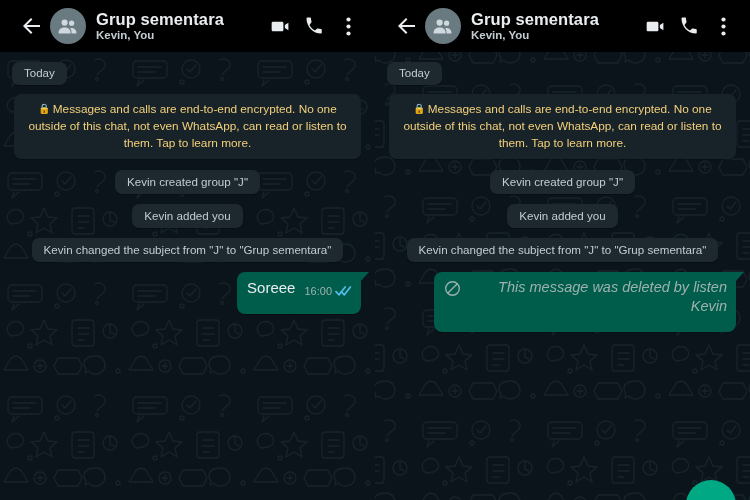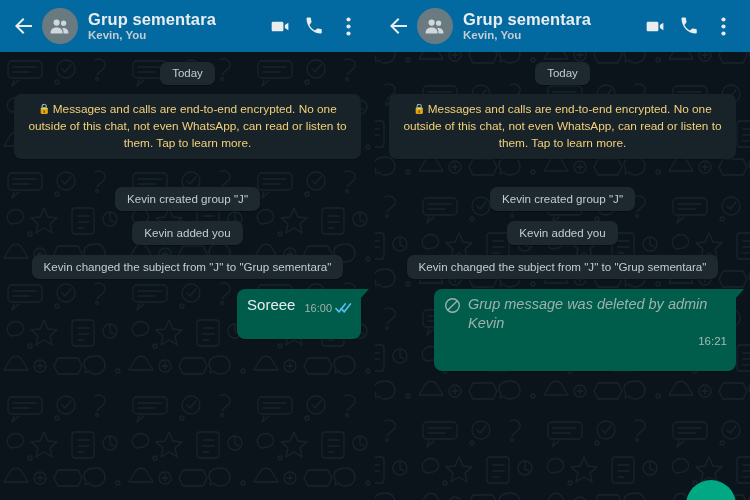--- a/index.html
+++ b/index.html
@@ -8,23 +8,23 @@
     background: #0b141a;
     font-family: "Liberation Sans", sans-serif;
     overflow: hidden;
   }
   .screen { display: flex; width: 750px; height: 500px; position: relative; }
   .panel { width: 375px; height: 500px; position: relative; overflow: hidden; display: flex; flex-direction: column; }
 
   
   .header {
     height: 52px; min-height: 52px;
-    background: #0369a1;
+    background: #000000;
     display: flex; align-items: center;
-    padding: 0 10px 0 12px;
+    padding: 0 10px 0 20px;
     position: relative; z-index: 5;
   }
   .back-icon { width: 24px; height: 24px; flex: 0 0 auto; margin-right: 6px; cursor: pointer; }
   .back-icon svg { display: block; }
   .avatar {
     width: 36px; height: 36px; border-radius: 50%;
     background: #6a7a81;
     flex: 0 0 auto;
     display: flex; align-items: center; justify-content: center;
     margin-right: 10px;
@@ -58,40 +58,40 @@
     overflow: hidden;
   }
   .doodle {
     position: absolute; inset: 0;
     opacity: .40;
     pointer-events: none;
   }
   .chat-content { position: relative; z-index: 2; }
 
   
-  .row-center { display: flex; justify-content: center; margin-bottom: 9px; }
+  .row-center { display: flex; margin-bottom: 9px; }
   .chip {
     background: #1d282f;
     color: #c3ccd1;
     font-size: 11.5px;
     padding: 5px 12px 6px;
     border-radius: 7px;
     box-shadow: 0 1px 1px rgba(0,0,0,.28);
   }
 
   
   .enc-notice {
     background: #182229;
     color: #f2d07a;
     font-size: 11.8px;
     line-height: 1.42;
     text-align: center;
     border-radius: 7px;
     padding: 7px 12px 8px;
-    margin: 0 2px 28px;
+    margin: 0 2px 11px;
     box-shadow: 0 1px 1px rgba(0,0,0,.28);
     cursor: pointer;
   }
   .lock-glyph { font-size: 10px; vertical-align: 1px; margin-right: 2px; }
 
   
   .sys-row { display: flex; justify-content: center; margin-bottom: 10px; }
   .sys-chip {
     background: #1d282f;
     color: #c3ccd1;
@@ -102,24 +102,25 @@
     box-shadow: 0 1px 1px rgba(0,0,0,.28);
     max-width: 340px;
   }
 
   
   .out-row { display: flex; justify-content: flex-end; margin-bottom: 10px; padding-right: 2px; }
   .bubble-out {
     background: #005c4b;
     border-radius: 8px;
     border-top-right-radius: 0;
-    padding: 6px 9px 24px 10px;
+    padding: 6px 9px 16px 10px;
     position: relative;
     box-shadow: 0 1px 1px rgba(0,0,0,.3);
     max-width: 310px;
+    text-align: right;
   }
   .bubble-out::after {
     content: "";
     position: absolute;
     top: 0; right: -8px;
     width: 0; height: 0;
     border-top: 0 solid transparent;
     border-left: 9px solid #005c4b;
     border-bottom: 10px solid transparent;
   }
@@ -378,24 +379,21 @@
           <div class="sys-chip">Kevin changed the subject from "J" to "Grup sementara"</div>
         </div>
 
         <div class="out-row">
           <div class="bubble-out bubble-deleted">
             <div class="deleted-line">
               <svg class="ban-icon" width="17" height="17" viewBox="0 0 20 20" aria-hidden="true">
                 <circle cx="10" cy="10" r="8" fill="none" stroke="#9db2ad" stroke-width="1.6"></circle>
                 <line x1="4.6" y1="15.4" x2="15.4" y2="4.6" stroke="#9db2ad" stroke-width="1.6" stroke-linecap="round"></line>
               </svg>
-              <span class="deleted-text">Grup message was deleted by admin Kevin</span>
-            </div>
-            <div class="deleted-meta">
-              <span class="meta-time">16:21</span>
+              <span class="deleted-text">This message was deleted by listen Kevin</span>
             </div>
           </div>
         </div>
 
       </div>
 
       <div class="fab"></div>
     </div>
   </div>
 

